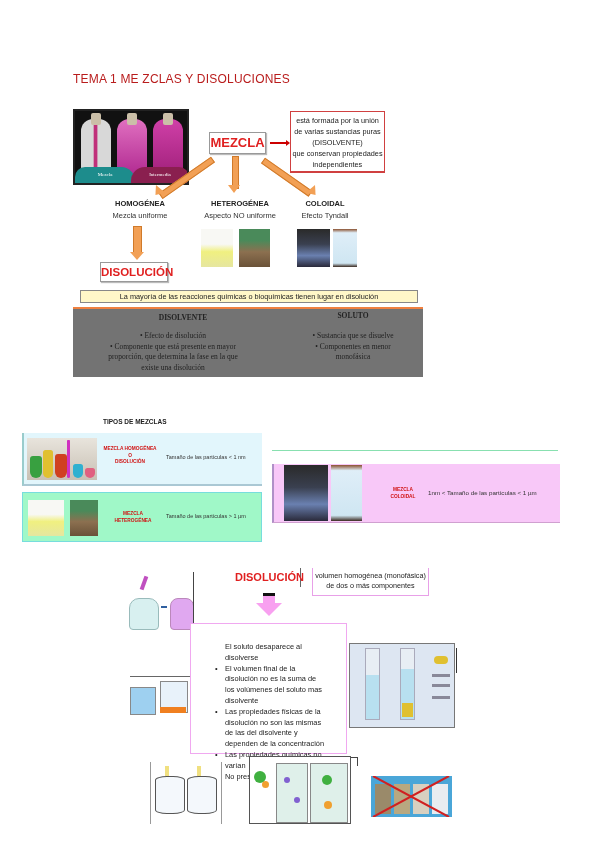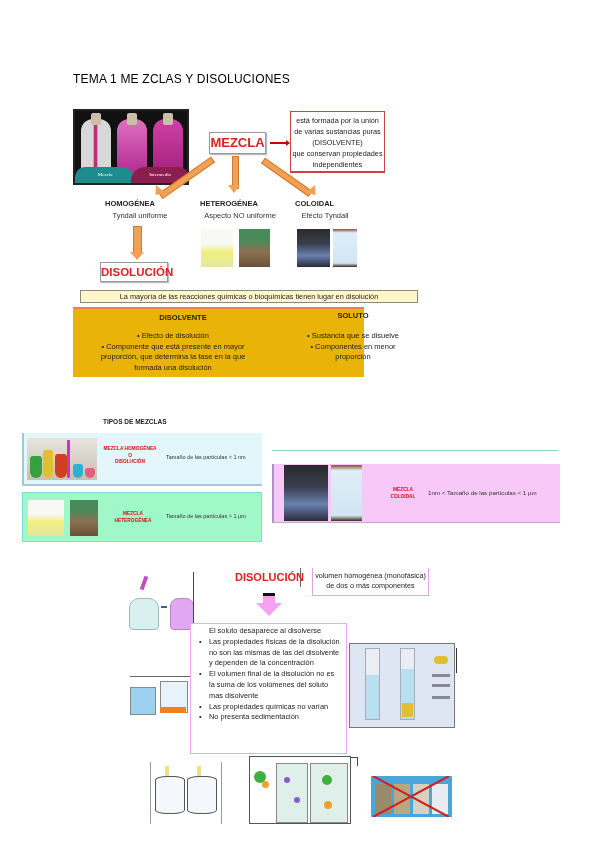--- a/index.html
+++ b/index.html
@@ -1,48 +1,48 @@
 <!DOCTYPE html>
 <html><head>
 <meta charset="utf-8">
 <style>
   html, body { margin: 0; padding: 0; background: #ffffff; }
   body { width: 600px; height: 848px; position: relative; overflow: hidden;
          font-family: "Liberation Sans", sans-serif; color: #222; }
   .abs { position: absolute; }
-  .title { left: 73px; top: 72px; font-size: 12px; letter-spacing: 0.2px; color: #000000; }
+  .title { left: 73px; top: 72px; font-size: 12px; letter-spacing: 0.2px; color: #b91c1c; }
 
   
   .img { position: absolute; overflow: hidden; }
   .bottles { left: 73px; top: 109px; width: 116px; height: 76px; background: #111; border: 2px solid #222; box-sizing: border-box; }
   .bottle { position: absolute; top: 8px; width: 30px; height: 58px; border-radius: 12px 12px 4px 4px; background: #ddd; }
   .bottle .neck { position: absolute; left: 10px; top: -6px; width: 10px; height: 12px; background: #cbbfa8; border-radius: 2px; }
   .cloud1 { position: absolute; left: 0; bottom: 0; width: 60px; height: 16px; background: #1d8c8c; border-radius: 10px 14px 0 0; color: #fff; font-size: 5px; text-align: center; line-height: 16px; font-family: "Liberation Serif", serif; }
   .cloud2 { position: absolute; left: 56px; bottom: 0; width: 58px; height: 16px; background: #8a1f4f; border-radius: 14px 10px 0 0; color: #fff; font-size: 5px; text-align: center; line-height: 16px; font-family: "Liberation Serif", serif; }
 
   .box { position: absolute; box-sizing: border-box; text-align: center; }
   .mezcla-box { left: 209px; top: 132px; width: 57px; height: 22px; border: 1px solid #999; background: #fff;
                 color: #e02020; font-weight: bold; font-size: 13px; line-height: 20px; box-shadow: 1px 1px 1px #bbb; }
   .def-box { left: 290px; top: 111px; width: 95px; height: 62px; border: 1px solid #d04040; border-bottom-width: 2px;
              font-size: 7.3px; line-height: 11px; padding-top: 3px; color: #222; background: #fff; }
   .red-arrow { left: 270px; top: 142px; width: 18px; height: 1.5px; background: #c00; }
   .red-arrow::after { content: ""; position: absolute; right: -2px; top: -2px; border-left: 4px solid #c00; border-top: 3px solid transparent; border-bottom: 3px solid transparent; }
 
   .orange-line { position: absolute; height: 5px; background: #f2a055; border: 1px solid #d07a2a; transform-origin: left center; }
   .orange-head { position: absolute; width: 0; height: 0; border-left: 6px solid transparent; border-right: 6px solid transparent; border-top: 8px solid #f2a055; }
 
-  .cat-title { position: absolute; font-size: 7.5px; font-weight: bold; text-align: left; color: #222; }
+  .cat-title { position: absolute; font-size: 7.5px; font-weight: bold; text-align: center; color: #222; }
   .cat-sub { position: absolute; font-size: 7.5px; text-align: center; color: #333; }
 
   .disol-box { left: 100px; top: 262px; width: 68px; height: 20px; border: 1px solid #999; background: #fff;
                color: #e02020; font-weight: bold; font-size: 11.5px; line-height: 18px; box-shadow: 1px 1px 1px #bbb; }
 
   .yellow-banner { left: 80px; top: 290px; width: 338px; height: 13px; background: #fff7c8; border: 1px solid #888;
                    font-size: 7.3px; line-height: 12px; }
-  .peach { left: 73px; top: 307px; width: 291px; height: 68px; background: #eab308; border-top: 2px solid #f08040; }
+  .peach { left: 73px; top: 307px; width: 350px; height: 68px; background: #737373; border-top: 2px solid #f08040; font-family: Liberation Serif, serif; }
   .col-head { position: absolute; font-weight: bold; font-size: 7.5px; text-align: center; }
   .col-body { position: absolute; font-size: 7.5px; line-height: 10.5px; text-align: center; color: #222; }
 
   
   .tipos-title { left: 103px; top: 418px; font-size: 6.5px; font-weight: bold; color: #222; }
   .row-hom { left: 22px; top: 433px; width: 238px; height: 51px; background: #e2f6fc; border-left: 2px solid #9cc; border-bottom: 2px solid #aac8d4; }
   .row-het { left: 22px; top: 492px; width: 238px; height: 48px; background: #a0f8c8; border: 1px solid #7dd; }
   .row-col { left: 272px; top: 464px; width: 286px; height: 58px; background: #f8c8f8; border-left: 2px solid #b090c8; border-bottom: 1px solid #d0a0d0; }
   .green-line { left: 272px; top: 450px; width: 286px; height: 1px; background: #88e0b0; }
   .lab-red { position: absolute; color: #d01010; font-size: 4.8px; text-align: center; line-height: 6.5px; font-weight: bold; }
@@ -58,21 +58,21 @@
 
   
   .vessel-img { left: 125px; top: 572px; width: 68px; height: 60px; background: #fff; border-right: 1px solid #444; }
   .disol2-box { left: 235px; top: 568px; width: 66px; height: 19px; border-right: 1px solid #666; color: #e02020;
                 font-weight: bold; font-size: 11px; line-height: 18px; background:#fff; }
   .mezhom-box { left: 312px; top: 568px; width: 117px; height: 28px; border: 1px solid #e8a0e8; border-top: none;
                 font-size: 7.2px; line-height: 10px; padding-top: 3px; background:#fff; }
   .pink-arrow-shaft { left: 263px; top: 593px; width: 12px; height: 10px; background: #f8a0f0; border-top: 3px solid #111; }
   .pink-arrow-head { left: 256px; top: 603px; width: 0; height: 0; border-left: 13px solid transparent; border-right: 13px solid transparent; border-top: 13px solid #f8a0f0; }
   .prop-box { left: 190px; top: 623px; width: 157px; height: 131px; border: 1px solid #f0a8f0; background: #fff; font-size: 7.4px; line-height: 10.8px; padding: 2px 4px 0 8px; box-sizing: border-box; }
-  .prop-box ul { margin: 0; padding: 0; list-style: none; }
+  .prop-box ul { margin: 16px; padding: 0; list-style: none; }
   .prop-box li { position: relative; padding-left: 10px; }
   .prop-box li.bul::before { content: "•"; position: absolute; left: 0; top: 0; }
 
   .boil-img { left: 130px; top: 676px; width: 60px; height: 38px; border-top: 1px solid #666; background:#fff; }
   .cyl-img { left: 349px; top: 643px; width: 104px; height: 83px; background: #dde6f2; border: 1px solid #777; }
   .cyl { position: absolute; width: 13px; background: #e8eef4; border: 1px solid #aab; }
   .cyl .water { position: absolute; left: 0; right: 0; bottom: 0; background: #b8e0f0; }
   .blk-box { left: 345px; top: 757px; width: 11px; height: 8px; border: 1px solid #444; border-bottom: none; }
   .vline-right { left: 456px; top: 648px; width: 1px; height: 25px; background: #333; }
 
@@ -110,21 +110,21 @@
 </div>
 
 <div class="orange-line" style="left:213px;top:156px;width:62px;transform:rotate(145deg);"></div>
 <div class="orange-head" style="left:152px;top:188px;transform:rotate(40deg);"></div>
 <div class="orange-line" style="left:239px;top:156px;width:31px;transform:rotate(90deg);transform-origin:0 0;"></div>
 <div class="orange-head" style="left:228px;top:185px;"></div>
 <div class="orange-line" style="left:263px;top:157px;width:56px;transform:rotate(35deg);"></div>
 <div class="orange-head" style="left:307px;top:188px;transform:rotate(-40deg);"></div>
 
 <div class="cat-title" style="left:105px;top:199px;width:70px;">HOMOGÉNEA</div>
-<div class="cat-sub" style="left:100px;top:211px;width:80px;">Tyndall uniforme</div>
+<div class="cat-sub" style="left:100px;top:211px;width:80px;">Mezcla uniforme</div>
 <div class="cat-title" style="left:200px;top:199px;width:80px;">HETEROGÉNEA</div>
 <div class="cat-sub" style="left:192px;top:211px;width:96px;">Aspecto NO uniforme</div>
 <div class="cat-title" style="left:295px;top:199px;width:60px;">COLOIDAL</div>
 <div class="cat-sub" style="left:290px;top:211px;width:70px;">Efecto Tyndall</div>
 
 <div class="abs" style="left:133px;top:226px;width:7px;height:26px;background:#f2a055;border:1px solid #d07a2a;"></div>
 <div class="orange-head" style="left:130px;top:252px;border-left-width:7px;border-right-width:7px;"></div>
 
 <div class="img glass-yellow" style="left:201px;top:229px;width:32px;height:38px;"></div>
 <div class="img jar-brown" style="left:239px;top:229px;width:31px;height:38px;"></div>
@@ -135,26 +135,26 @@
 
 <div class="box yellow-banner">La mayoría de las reacciones químicas o bioquímicas tienen lugar en disolución</div>
 
 <div class="abs peach">
   <div class="col-head" style="left:50px;top:4px;width:120px;">DISOLVENTE</div>
   <div class="col-head" style="left:230px;top:2px;width:100px;">SOLUTO</div>
   <div class="col-body" style="left:0px;top:22px;width:200px;">
     <div>•   Efecto de disolución</div>
     <div>•  Componente que está presente en mayor</div>
     <div>proporción, que determina la fase en la que</div>
-    <div>formada una disolución</div>
+    <div>existe una disolución</div>
   </div>
   <div class="col-body" style="left:210px;top:22px;width:140px;">
     <div>•   Sustancia que se disuelve</div>
     <div>•   Componentes en menor</div>
-    <div>proporción</div>
+    <div>monofásica</div>
   </div>
 </div>
 
 <div class="abs tipos-title">TIPOS DE MEZCLAS</div>
 
 <div class="abs row-hom"></div>
 <div class="img flasks-img">
   <div class="flask" style="left:3px;width:12px;height:22px;background:#38a040;"></div>
   <div class="flask" style="left:16px;width:10px;height:28px;background:#e0c030;"></div>
   <div class="flask" style="left:28px;width:12px;height:24px;background:#d04020;"></div>
@@ -198,22 +198,22 @@
 <div class="box mezhom-box">
   <div>volumen homogénea (monofásica)</div>
   <div>de dos o más componentes</div>
 </div>
 <div class="abs pink-arrow-shaft"></div>
 <div class="abs pink-arrow-head"></div>
 
 <div class="abs prop-box">
   <ul id="prop-list">
       <li class="">El soluto desaparece al disolverse</li>
+      <li class="bul">El volumen final de la disolución no es la suma de los volúmenes del soluto mas disolvente</li>
       <li class="bul">Las propiedades físicas de la disolución no son las mismas de las del disolvente y dependen de la concentración</li>
-      <li class="bul">El volumen final de la disolución no es la suma de los volúmenes del soluto mas disolvente</li>
       <li class="bul">Las propiedades químicas no varían</li>
       <li class="bul">No presenta sedimentación</li>
     </ul>
 </div>
 
 <div class="img boil-img">
   <div class="abs" style="left:0px;top:10px;width:24px;height:26px;background:#9ed0f0;border:1px solid #888;"></div>
   <div class="abs" style="left:30px;top:4px;width:26px;height:30px;background:#e8f2fa;border:1px solid #888;"></div>
   <div class="abs" style="left:30px;top:30px;width:26px;height:6px;background:#f08020;"></div>
 </div>

